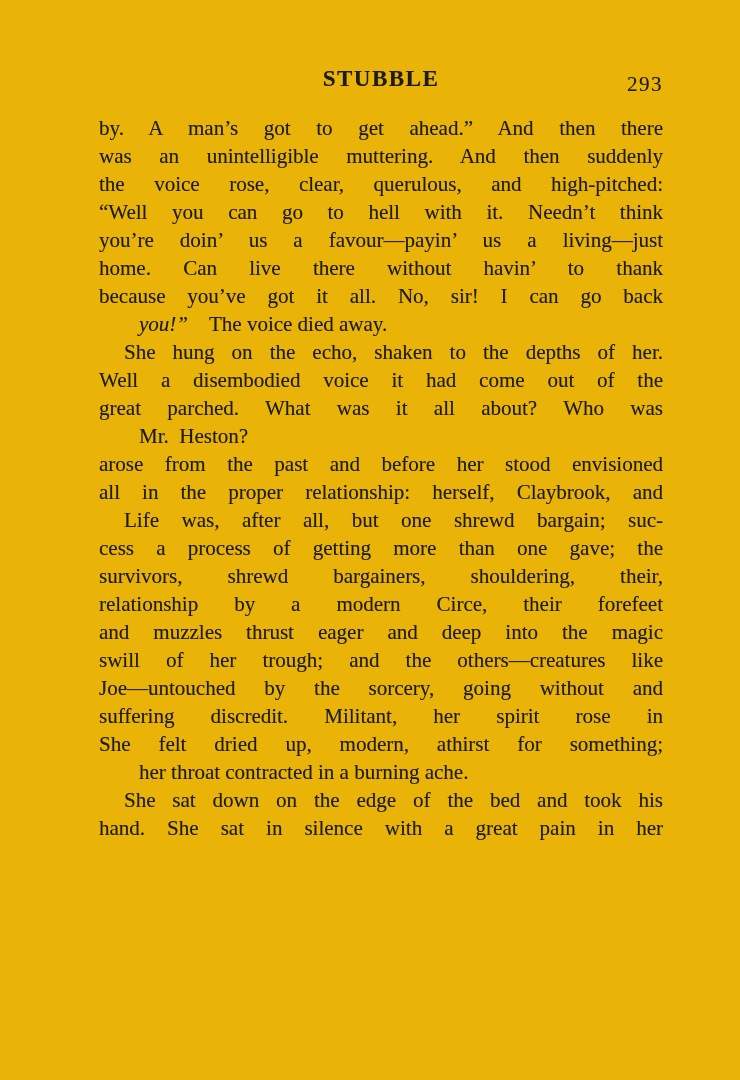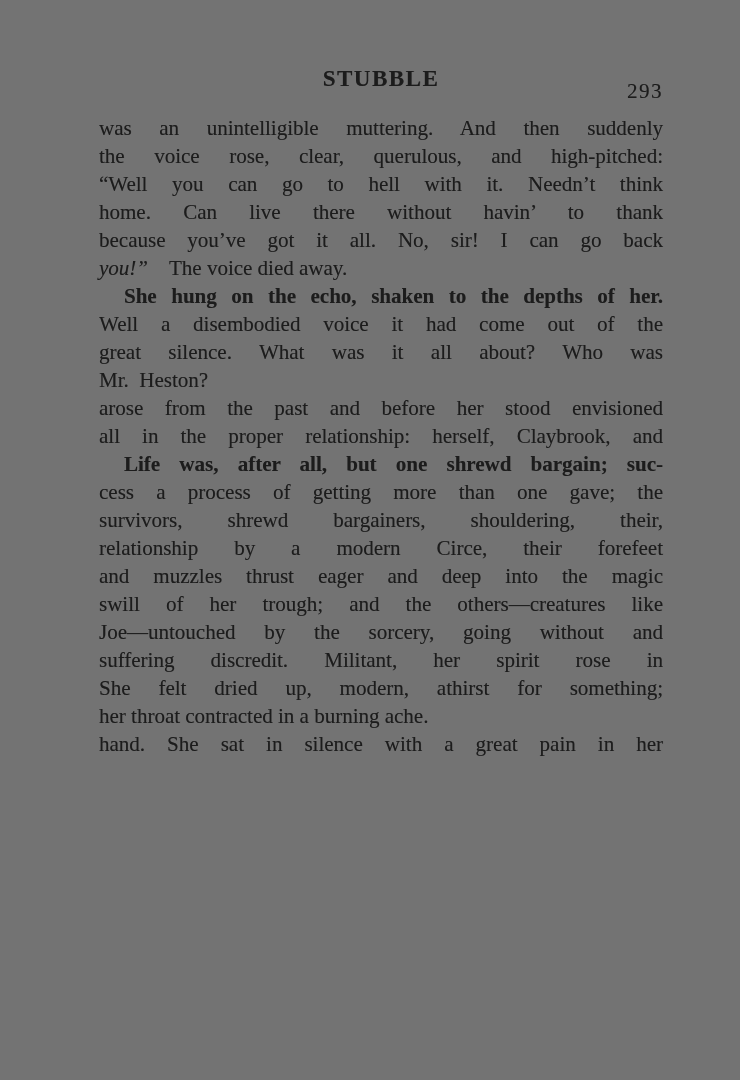--- a/index.html
+++ b/index.html
@@ -1,21 +1,21 @@
 <!DOCTYPE html>
 <html><head>
 <meta charset="utf-8">
 <style>
   html, body { margin: 0; padding: 0; background: #e8e8e6; }
   .page {
     position: relative;
     width: 740px;
     height: 1080px;
     margin: 0 auto;
-    background: #737373;
+    background: #eab308;
     overflow: hidden;
     font-family: "Liberation Serif", "DejaVu Serif", serif;
     color: #1c1c1c;
   }
   .header {
     position: absolute;
     top: 66px;
     left: 99px;
     width: 564px;
     height: 30px;
@@ -25,69 +25,72 @@
     left: 0; right: 0;
     text-align: center;
     font-size: 23px;
     font-weight: bold;
     letter-spacing: 1.5px;
     text-shadow: 0.3px 0.3px 0 rgba(25,25,25,0.45);
   }
   .pagenum {
     position: absolute;
     right: 0;
-    top: 13px;
+    top: 6px;
     font-size: 21px;
     letter-spacing: 1.5px;
     text-shadow: 0.2px 0.2px 0 rgba(25,25,25,0.4);
   }
   .body {
     position: absolute;
     top: 114px;
     left: 99px;
     width: 564px;
   }
   .line {
     height: 28px;
     line-height: 28px;
     font-size: 21px;
     text-align: justify;
     text-align-last: justify;
     text-shadow: 0.25px 0.25px 0 rgba(25,25,25,0.4);
   }
-  .line.last { text-align-last: left; }
-  .line.indent { text-indent: 25px; font-weight: bold; }
+  .line.last { text-align-last: left; margin-left: 40px; }
+  .line.indent { text-indent: 25px; }
   .italic { font-style: italic; }
 </style>
 </head>
 <body>
 
 <div class="page">
   <div class="header">
     <span class="title">STUBBLE</span>
     <span class="pagenum">293</span>
   </div>
   <div class="body" id="body-lines">
+      <div class="line"><span>by.  A man’s got to get ahead.”  And then there</span></div>
       <div class="line"><span>was an unintelligible muttering.  And then suddenly</span></div>
       <div class="line"><span>the voice rose, clear, querulous, and high-pitched:</span></div>
       <div class="line"><span>“Well you can go to hell with it.  Needn’t think</span></div>
+      <div class="line"><span>you’re doin’ us a favour—payin’ us a living—just</span></div>
       <div class="line"><span>home.  Can live there without havin’ to thank</span></div>
       <div class="line"><span>because you’ve got it all.  No, sir!  I can go back</span></div>
       <div class="line last"><span class="italic">you!”</span><span>  The voice died away.</span></div>
       <div class="line indent"><span>She hung on the echo, shaken to the depths of her.</span></div>
       <div class="line"><span>Well a disembodied voice it had come out of the</span></div>
-      <div class="line"><span>great silence.  What was it all about?  Who was</span></div>
+      <div class="line"><span>great parched.  What was it all about?  Who was</span></div>
       <div class="line last"><span>Mr. Heston?</span></div>
       <div class="line"><span>arose from the past and before her stood envisioned</span></div>
       <div class="line"><span>all in the proper relationship: herself, Claybrook, and</span></div>
       <div class="line indent"><span>Life was, after all, but one shrewd bargain; suc-</span></div>
       <div class="line"><span>cess a process of getting more than one gave; the</span></div>
       <div class="line"><span>survivors, shrewd bargainers, shouldering, their,</span></div>
       <div class="line"><span>relationship by a modern Circe, their forefeet</span></div>
       <div class="line"><span>and muzzles thrust eager and deep into the magic</span></div>
       <div class="line"><span>swill of her trough; and the others—creatures like</span></div>
       <div class="line"><span>Joe—untouched by the sorcery, going without and</span></div>
       <div class="line"><span>suffering discredit.  Militant, her spirit rose in</span></div>
       <div class="line"><span>She felt dried up, modern, athirst for something;</span></div>
       <div class="line last"><span>her throat contracted in a burning ache.</span></div>
+      <div class="line indent"><span>She sat down on the edge of the bed and took his</span></div>
       <div class="line"><span>hand.  She sat in silence with a great pain in her</span></div>
     </div>
 </div>
 
 </body></html>

